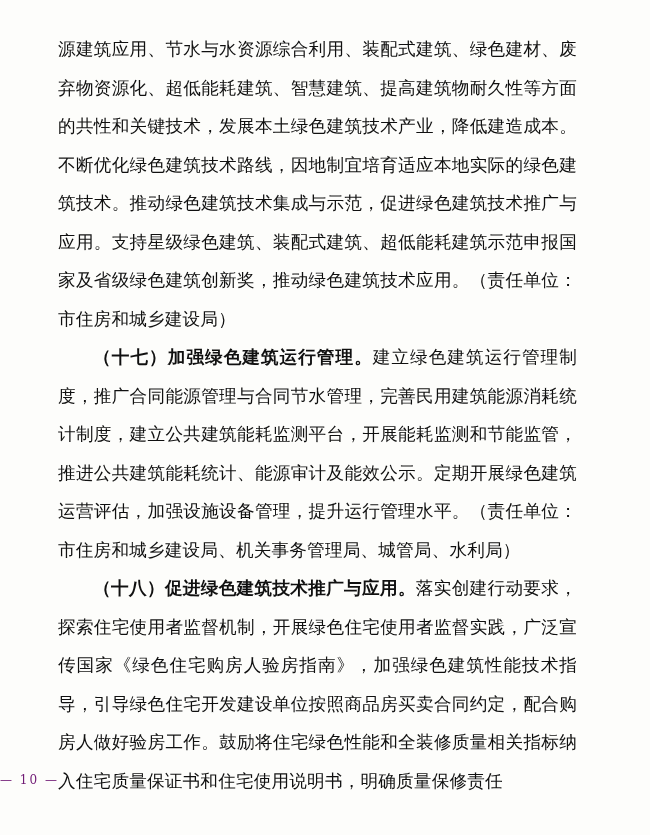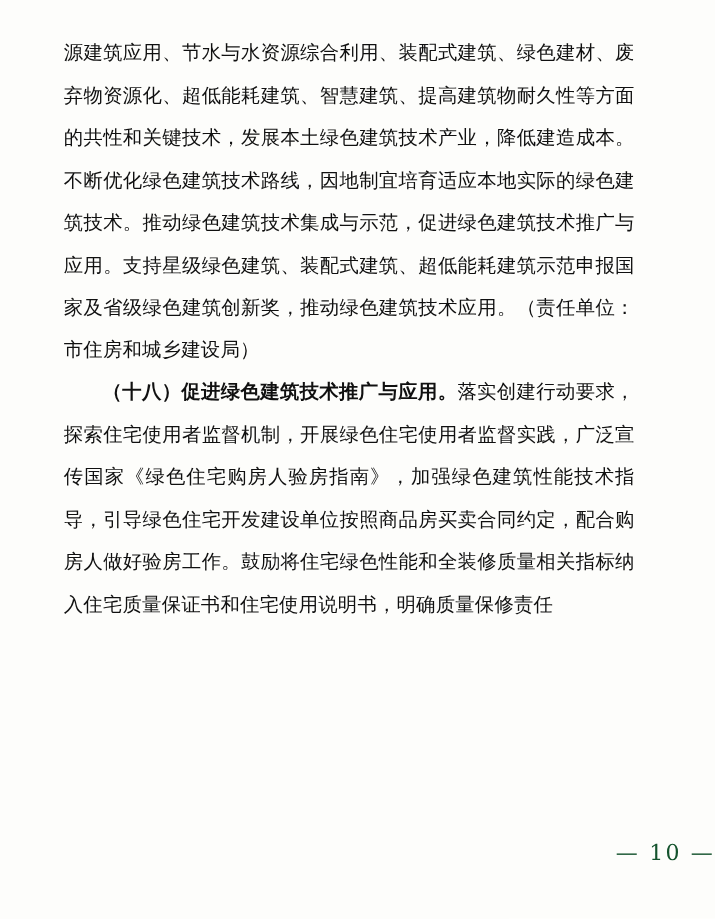--- a/index.html
+++ b/index.html
@@ -41,41 +41,44 @@
     text-indent: 2em;
   }
   .bold {
     font-weight: bold;
   }
   .footer {
     position: absolute;
     left: 0;
     right: 0;
     bottom: 48px;
-    text-align: right;
-    font-size: 20px;
+    text-align: left;
+    font-size: 12px;
     letter-spacing: 2px;
-    color: #14532d;
+    color: #701a75;
     font-family: "DejaVu Serif", "Liberation Serif", serif;
   }
   .page-number-wrap {
     display: inline-block;
   }
 </style>
 </head>
 <body>
 
 <div class="page">
 
   <div class="body-text">
 
     <p class="para">
       <span>源建筑应用、节水与水资源综合利用、装配式建筑、绿色建材、废弃物资源化、超低能耗建筑、智慧建筑、提高建筑物耐久性等方面的共性和关键技术，发展本土绿色建筑技术产业，降低建造成本。不断优化绿色建筑技术路线，因地制宜培育适应本地实际的绿色建筑技术。推动绿色建筑技术集成与示范，促进绿色建筑技术推广与应用。支持星级绿色建筑、装配式建筑、超低能耗建筑示范申报国家及省级绿色建筑创新奖，推动绿色建筑技术应用。（责任单位：市住房和城乡建设局）</span>
     </p>
 
+    <p class="para indent">
+      <span class="bold">（十七）加强绿色建筑运行管理。</span><span>建立绿色建筑运行管理制度，推广合同能源管理与合同节水管理，完善民用建筑能源消耗统计制度，建立公共建筑能耗监测平台，开展能耗监测和节能监管，推进公共建筑能耗统计、能源审计及能效公示。定期开展绿色建筑运营评估，加强设施设备管理，提升运行管理水平。（责任单位：市住房和城乡建设局、机关事务管理局、城管局、水利局）</span>
+    </p>
 
     <p class="para indent">
       <span class="bold">（十八）促进绿色建筑技术推广与应用。</span><span>落实创建行动要求，探索住宅使用者监督机制，开展绿色住宅使用者监督实践，广泛宣传国家《绿色住宅购房人验房指南》，加强绿色建筑性能技术指导，引导绿色住宅开发建设单位按照商品房买卖合同约定，配合购房人做好验房工作。鼓励将住宅绿色性能和全装修质量相关指标纳入住宅质量保证书和住宅使用说明书，明确质量保修责任</span>
     </p>
 
   </div>
 
   <div class="footer">
     <span class="page-number-wrap">— 10 —</span>
   </div>

